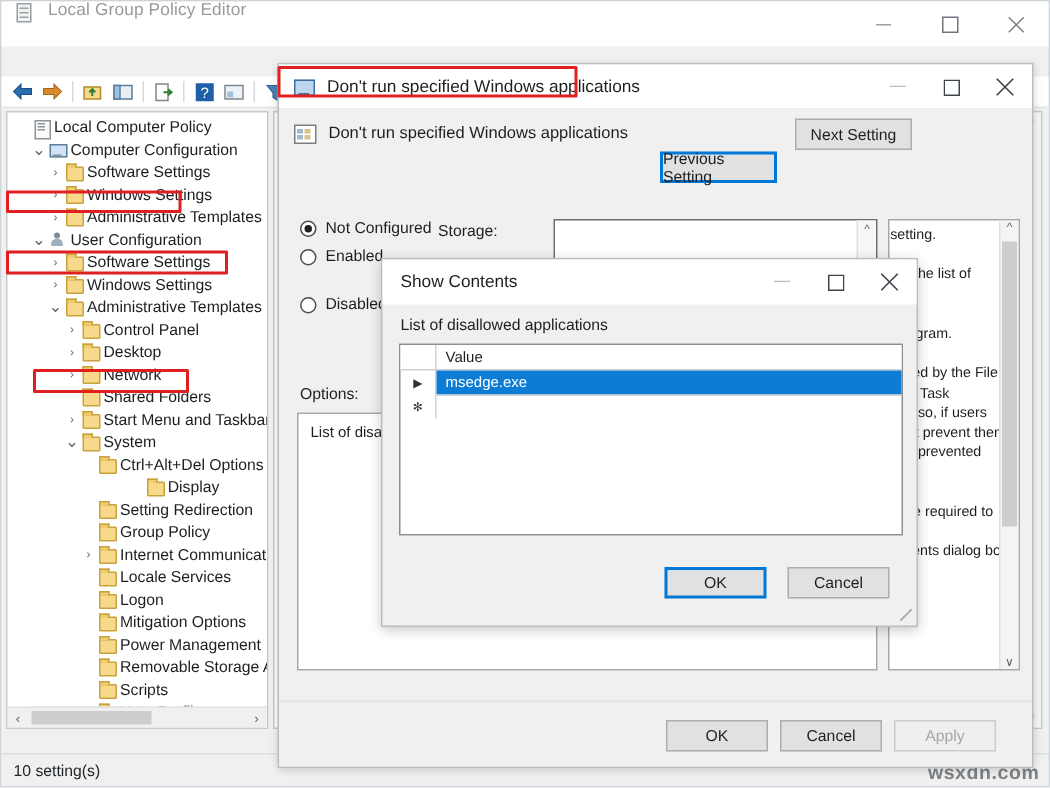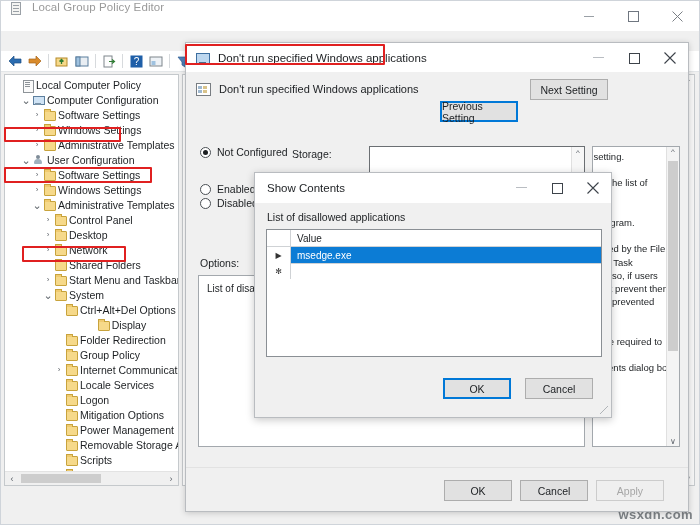--- a/index.html
+++ b/index.html
@@ -463,21 +463,21 @@
               <span class="tlabel">Ctrl+Alt+Del Options</span>
             </div>
             <div class="tnode" style="padding-left: 48px; justify-content: center;">
               <span class="chev"></span>
               <span class="ico ico-folder"></span>
               <span class="tlabel">Display</span>
             </div>
             <div class="tnode" style="padding-left: 48px;">
               <span class="chev"></span>
               <span class="ico ico-folder"></span>
-              <span class="tlabel">Folder Redirection</span>
+              <span class="tlabel">Setting Redirection</span>
             </div>
             <div class="tnode" style="padding-left: 48px;">
               <span class="chev"></span>
               <span class="ico ico-folder"></span>
               <span class="tlabel">Group Policy</span>
             </div>
             <div class="tnode" style="padding-left: 48px;">
               <span class="chev">›</span>
               <span class="ico ico-folder"></span>
               <span class="tlabel">Internet Communication</span>
@@ -564,20 +564,23 @@
 b
 Fi
 E</div>
         <div id="list-right-sb">
           <div class="arr" style="top:1px;">^</div>
           <div class="arr" style="bottom:1px;">∨</div>
         </div>
       </div>
     </div>
 
+    <div id="statusbar">
+      <span>10 setting(s)</span>
+    </div>
     <div id="watermark">wsxdn.com</div>
   </div>
 
   <div id="policy-dialog">
     <div id="policy-title">
       <div class="picon"></div>
       <div class="ptext">Don't run specified Windows applications</div>
       <div class="sub-wc">
         <div class="b">
           <svg width="11" height="2">
@@ -601,21 +604,21 @@
       <div class="policy-sub-icon"></div>
       <div class="policy-sub-text">Don't run specified Windows applications</div>
     </div>
     <div class="btn primary" id="btn-prev">Previous Setting</div>
     <div class="btn" id="btn-next">Next Setting</div>
 
     <div class="radio-row" style="left:14px; top:103px;text-align:center;">
       <span class="radio on"></span>
       <span>Not Configured</span>
     </div>
-    <div class="radio-row" style="left:14px; top:140px;">
+    <div class="radio-row" style="left:14px; top:122px;">
       <span class="radio"></span>
       <span>Enabled</span>
     </div>
     <div class="radio-row" style="left:14px; top:154px;">
       <span class="radio"></span>
       <span>Disabled</span>
     </div>
 
     <div id="lbl-comment">Storage:</div>
     <div id="comment-box">

